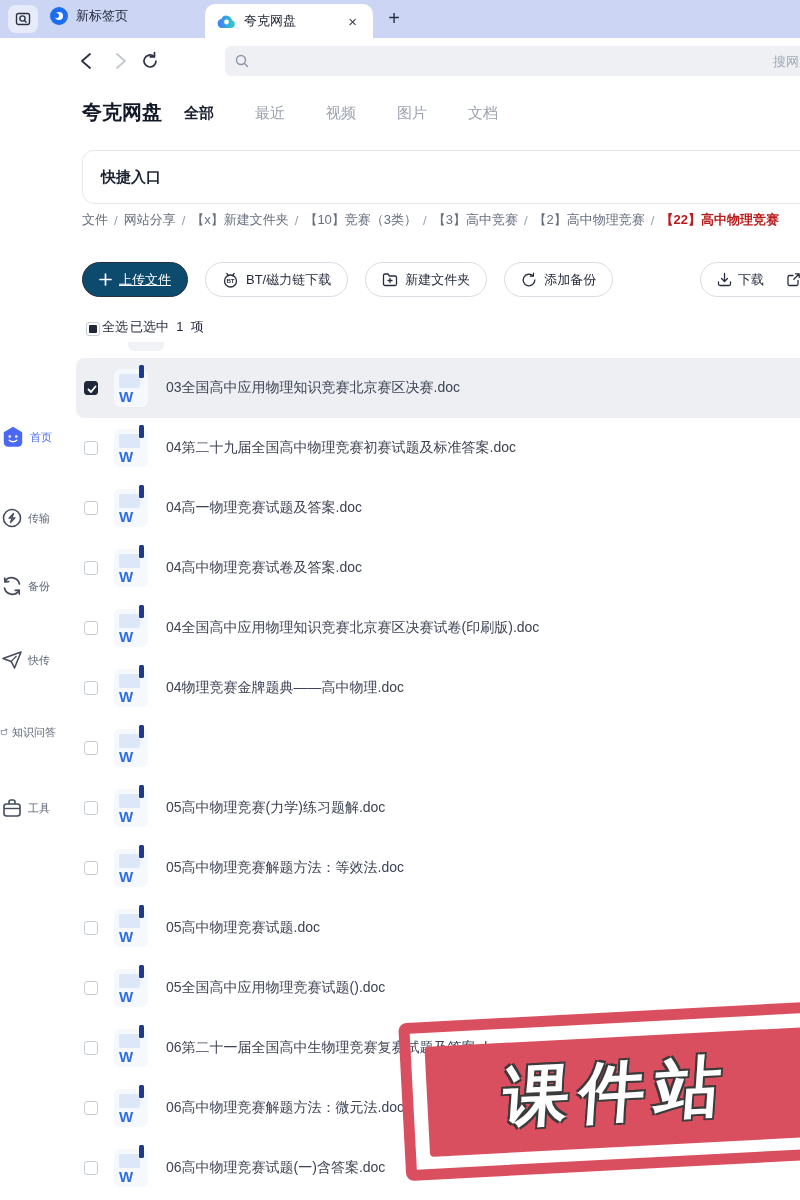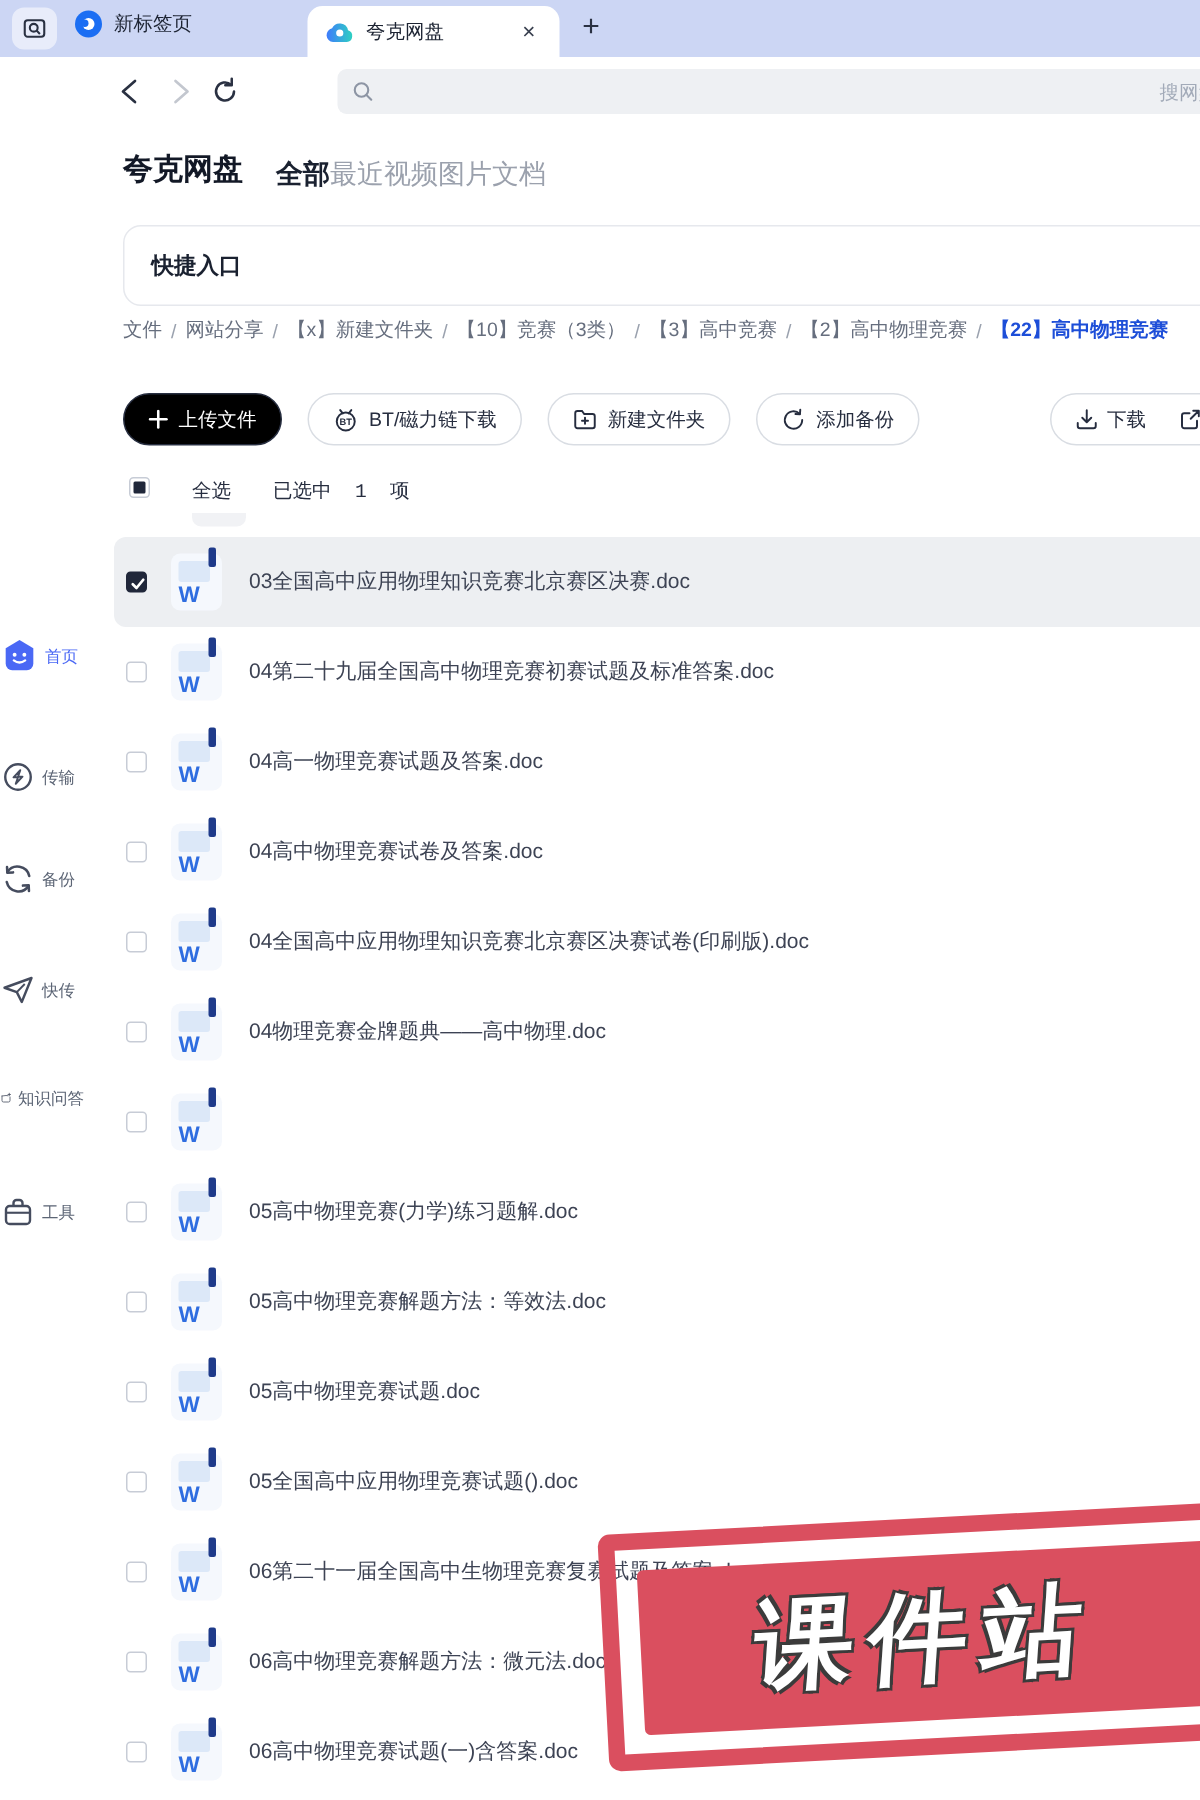--- a/index.html
+++ b/index.html
@@ -36,46 +36,46 @@
   .app { position:relative; display:flex; height:1116px; }
   .sidebar { position:relative; width:56px; flex:0 0 56px; }
   .snav { position:absolute; left:0; width:56px; display:flex; 
     align-items:center; gap:4px; cursor:pointer; color:#454c5e; }
   .snav .slabel { font-size:11px; color:#5c6575; white-space:nowrap; }
   .snav.active .slabel { color:#4a68f5; }
 
   .main { position:relative; flex:1; }
 
   .apptitle { position:absolute; left:26px; top:15px; font-size:20px; font-weight:bold; color:#121826; }
-  .viewtabs { position:absolute; left:128px; top:20px; display:flex; font-size:18px; color:#9ba1ad; }
+  .viewtabs { position:absolute; left:128px; top:20px; display:flex; gap:41px; font-size:15px; color:#9ba1ad; }
   .viewtabs .vt { cursor:pointer; white-space:nowrap; }
   .viewtabs .vt.active { color:#1a2130; font-weight:bold; }
 
   .quickcard { position:absolute; left:26px; top:66px; width:760px; height:54px;
     border:1px solid #e6e8ed; border-radius:12px; display:flex; align-items:center;
     padding-left:18px; font-size:15px; font-weight:bold; color:#1a2130; background:#fff; }
 
   .crumbs { position:absolute; left:26px; top:127px; font-size:13px; color:#666e7e;
     white-space:nowrap; display:flex; gap:6px; align-items:center; }
   .crumbs .ci { cursor:pointer; }
-  .crumbs .ci.last { color:#1d4ed8; font-weight:bold; cursor:default; }
+  .crumbs .ci.last { color:#b91c1c; font-weight:bold; cursor:default; }
   .crumbs .sep { color:#9aa1ae; }
 
   .actions { position:absolute; left:26px; top:178px; display:flex; gap:17px; }
   .btn { height:35px; border-radius:18px; display:flex; align-items:center; gap:7px;
     font-size:13px; padding:0 16px; cursor:pointer; white-space:nowrap;
     border:1px solid #d9dde3; background:#fff; color:#262d3f; }
-  .btn.primary { background:#000000; border-color:#272e40; color:#fff; }
+  .btn.primary { background:#0c4a6e; border-color:#272e40; color:#fff;text-decoration:underline; }
   .rightbtns { position:absolute; left:644px; top:178px; width:200px; height:35px;
     border:1px solid #d9dde3; border-radius:18px; background:#fff; display:flex;
     align-items:center; gap:22px; padding:0 16px; font-size:13px; color:#262d3f; }
   .rightbtns .rb { display:flex; align-items:center; gap:6px; cursor:pointer; white-space:nowrap; }
 
-  .selbar { position:absolute; left:30px; top:234px; display:flex; align-items:flex-start;
-    gap:28px; font-size:13px; color:#262d3f;font-family:Liberation Mono, monospace; }
+  .selbar { position:absolute; left:30px; top:234px; display:flex; align-items:flex-end;
+    gap:2px; font-size:13px; color:#262d3f; }
   .cb { width:14px; height:14px; border:1.5px solid #c7ccd6; border-radius:3px;
     background:#fff; position:relative; cursor:pointer; flex:0 0 14px; }
   .cb.ind::after { content:""; position:absolute; left:2px; top:2px; right:2px; bottom:2px;
     background:#20273a; border-radius:1px; }
   .peek { position:absolute; left:72px; top:258px; width:36px; height:9px;
     background:#f1f2f5; border-radius:0 0 6px 6px; }
 
   
   .filelist { position:absolute; left:20px; top:274px; width:760px; }
   .row { position:relative; height:60px; display:flex; align-items:center; border-radius:8px; cursor:pointer; }

